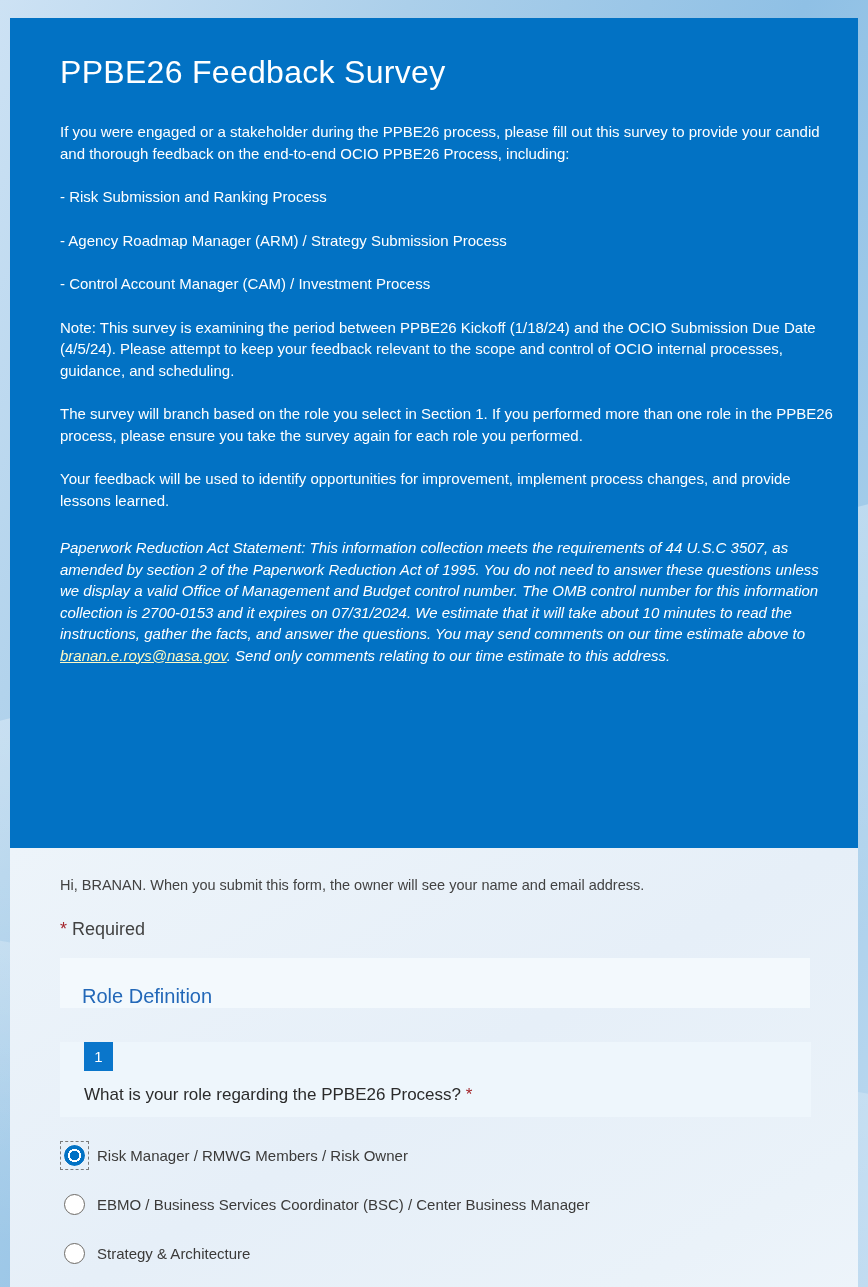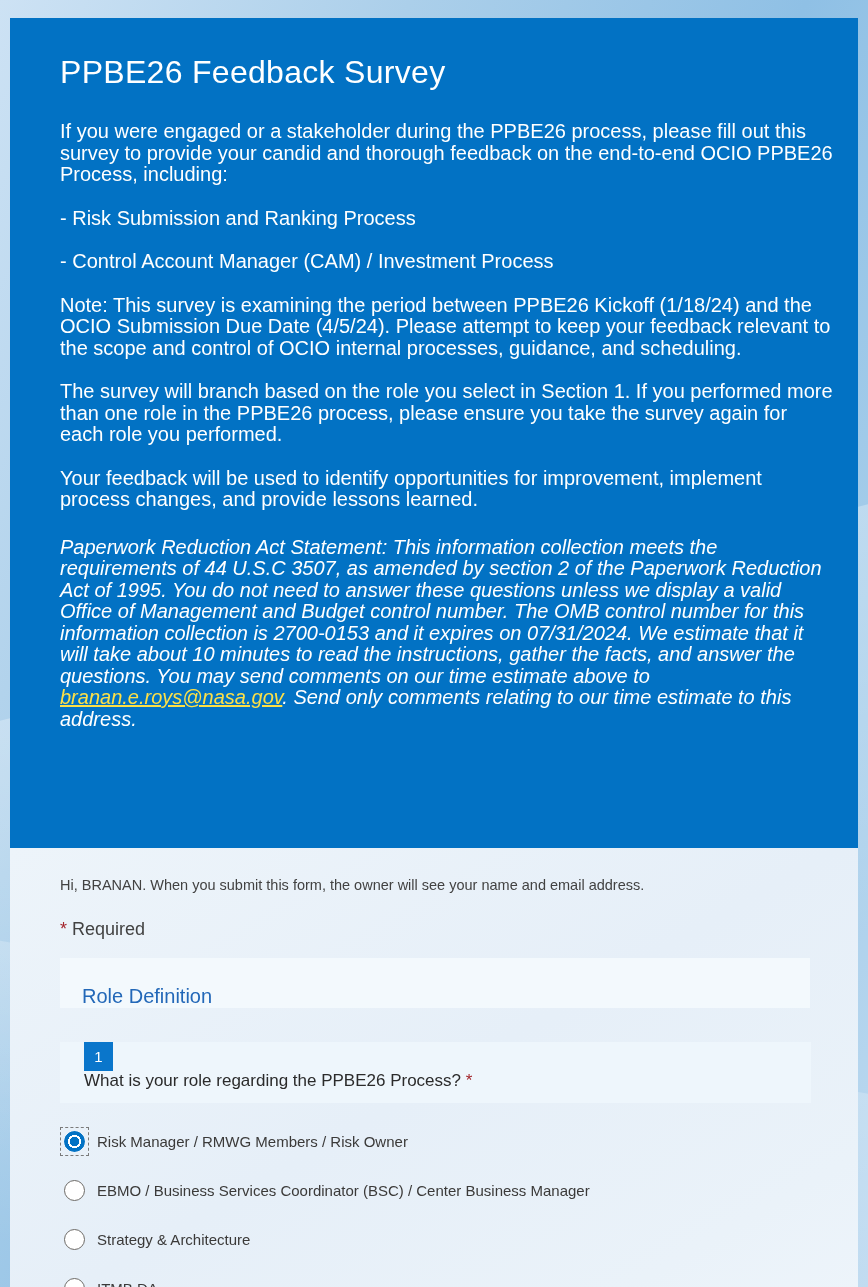--- a/index.html
+++ b/index.html
@@ -25,24 +25,24 @@
 
   
   .header-card {
     background: #0272c4; color: #ffffff;
     height: 830px; padding: 36px 22px 10px 50px;
   }
   .form-title {
     font-size: 32px; font-weight: 400; letter-spacing: 0.3px;
     margin: 0 0 30px 0;
   }
-  .hdr-p { font-size: 20px; line-height: 21.5px; margin: 0 0 22px 0; }
+  .hdr-p { font-size: 15px; line-height: 21.5px; margin: 0 0 22px 0; }
   .hdr-p.bullet { margin-bottom: 22px; }
   .hdr-p.pra { font-style: italic; margin-top: 26px; }
-  .email-link { color: #fde047; text-decoration: underline; font-style: italic; cursor: pointer; }
+  .email-link { color: #fef9c3; text-decoration: underline; font-style: italic; cursor: pointer; }
 
   
   .form-card {
     background: linear-gradient(150deg, #edf4fa 0%, #e6eff8 45%, #eaf2f9 75%, #f0f6fc 100%);
     height: 573px; padding: 28px 48px 0 50px;
   }
   .greeting { font-size: 14.5px; color: #424242; margin: 0 0 24px 0; line-height: 19px; }
   .required-note { font-size: 18px; color: #424242; margin: 0 0 18px 0; }
   .star { color: #a4262c; }
 
@@ -55,21 +55,21 @@
 
   .question-box {
     background: #eef6fc; width: 751px;
     padding: 0 24px 12px 24px; margin: 0 0 14px 0;
   }
   .q-badge {
     width: 29px; height: 29px; background: #0a76cb; color: #fff;
     display: flex; align-items: center; justify-content: center;
     font-size: 15px;
   }
-  .q-text { font-size: 17px; color: #2b2b2b; line-height: 20px; }
+  .q-text { margin-top: 14px; font-size: 17px; color: #2b2b2b; line-height: 20px; }
 
   .options { }
   .option-row { display: flex; align-items: center; height: 49px; cursor: pointer; }
   .radio-wrap {
     display: inline-flex; align-items: center; justify-content: center;
     padding: 3px; border: 1px dashed transparent; flex: none;
   }
   .option-row.selected .radio-wrap { border-color: #7a7a7a; }
   .radio {
     width: 21px; height: 21px; border-radius: 50%;
@@ -88,20 +88,21 @@
 <div class="bg-swoosh swoosh-1"></div>
 <div class="bg-swoosh swoosh-2"></div>
 
 <div class="container">
 
   <div class="header-card">
     <h1 class="form-title">PPBE26 Feedback Survey</h1>
     <p class="hdr-p">If you were engaged or a stakeholder during the PPBE26 process, please fill out this survey to provide your candid and thorough feedback on the end-to-end OCIO PPBE26 Process, including:</p>
     <div id="bullet-list">
         <p class="hdr-p bullet">- Risk Submission and Ranking Process</p>
+        <p class="hdr-p bullet">- Agency Roadmap Manager (ARM) / Strategy Submission Process</p>
         <p class="hdr-p bullet">- Control Account Manager (CAM) / Investment Process</p>
       </div>
     <p class="hdr-p">Note: This survey is examining the period between PPBE26 Kickoff (1/18/24) and the OCIO Submission Due Date (4/5/24). Please attempt to keep your feedback relevant to the scope and control of OCIO internal processes, guidance, and scheduling.</p>
     <p class="hdr-p">The survey will branch based on the role you select in Section 1. If you performed more than one role in the PPBE26 process, please ensure you take the survey again for each role you performed.</p>
     <p class="hdr-p">Your feedback will be used to identify opportunities for improvement, implement process changes, and provide lessons learned.</p>
     <p class="hdr-p pra"><span>Paperwork Reduction Act Statement: This information collection meets the requirements of 44 U.S.C 3507, as amended by section 2 of the Paperwork Reduction Act of 1995. You do not need to answer these questions unless we display a valid Office of Management and Budget control number. The OMB control number for this information collection is 2700-0153 and it expires on 07/31/2024. We estimate that it will take about 10 minutes to read the instructions, gather the facts, and answer the questions. You may send comments on our time estimate above to </span><a class="email-link">branan.e.roys@nasa.gov</a><span>. Send only comments relating to our time estimate to this address.</span></p>
   </div>
 
   <div class="form-card">
     <p class="greeting">Hi, BRANAN. When you submit this form, the owner will see your name and email address.</p>

